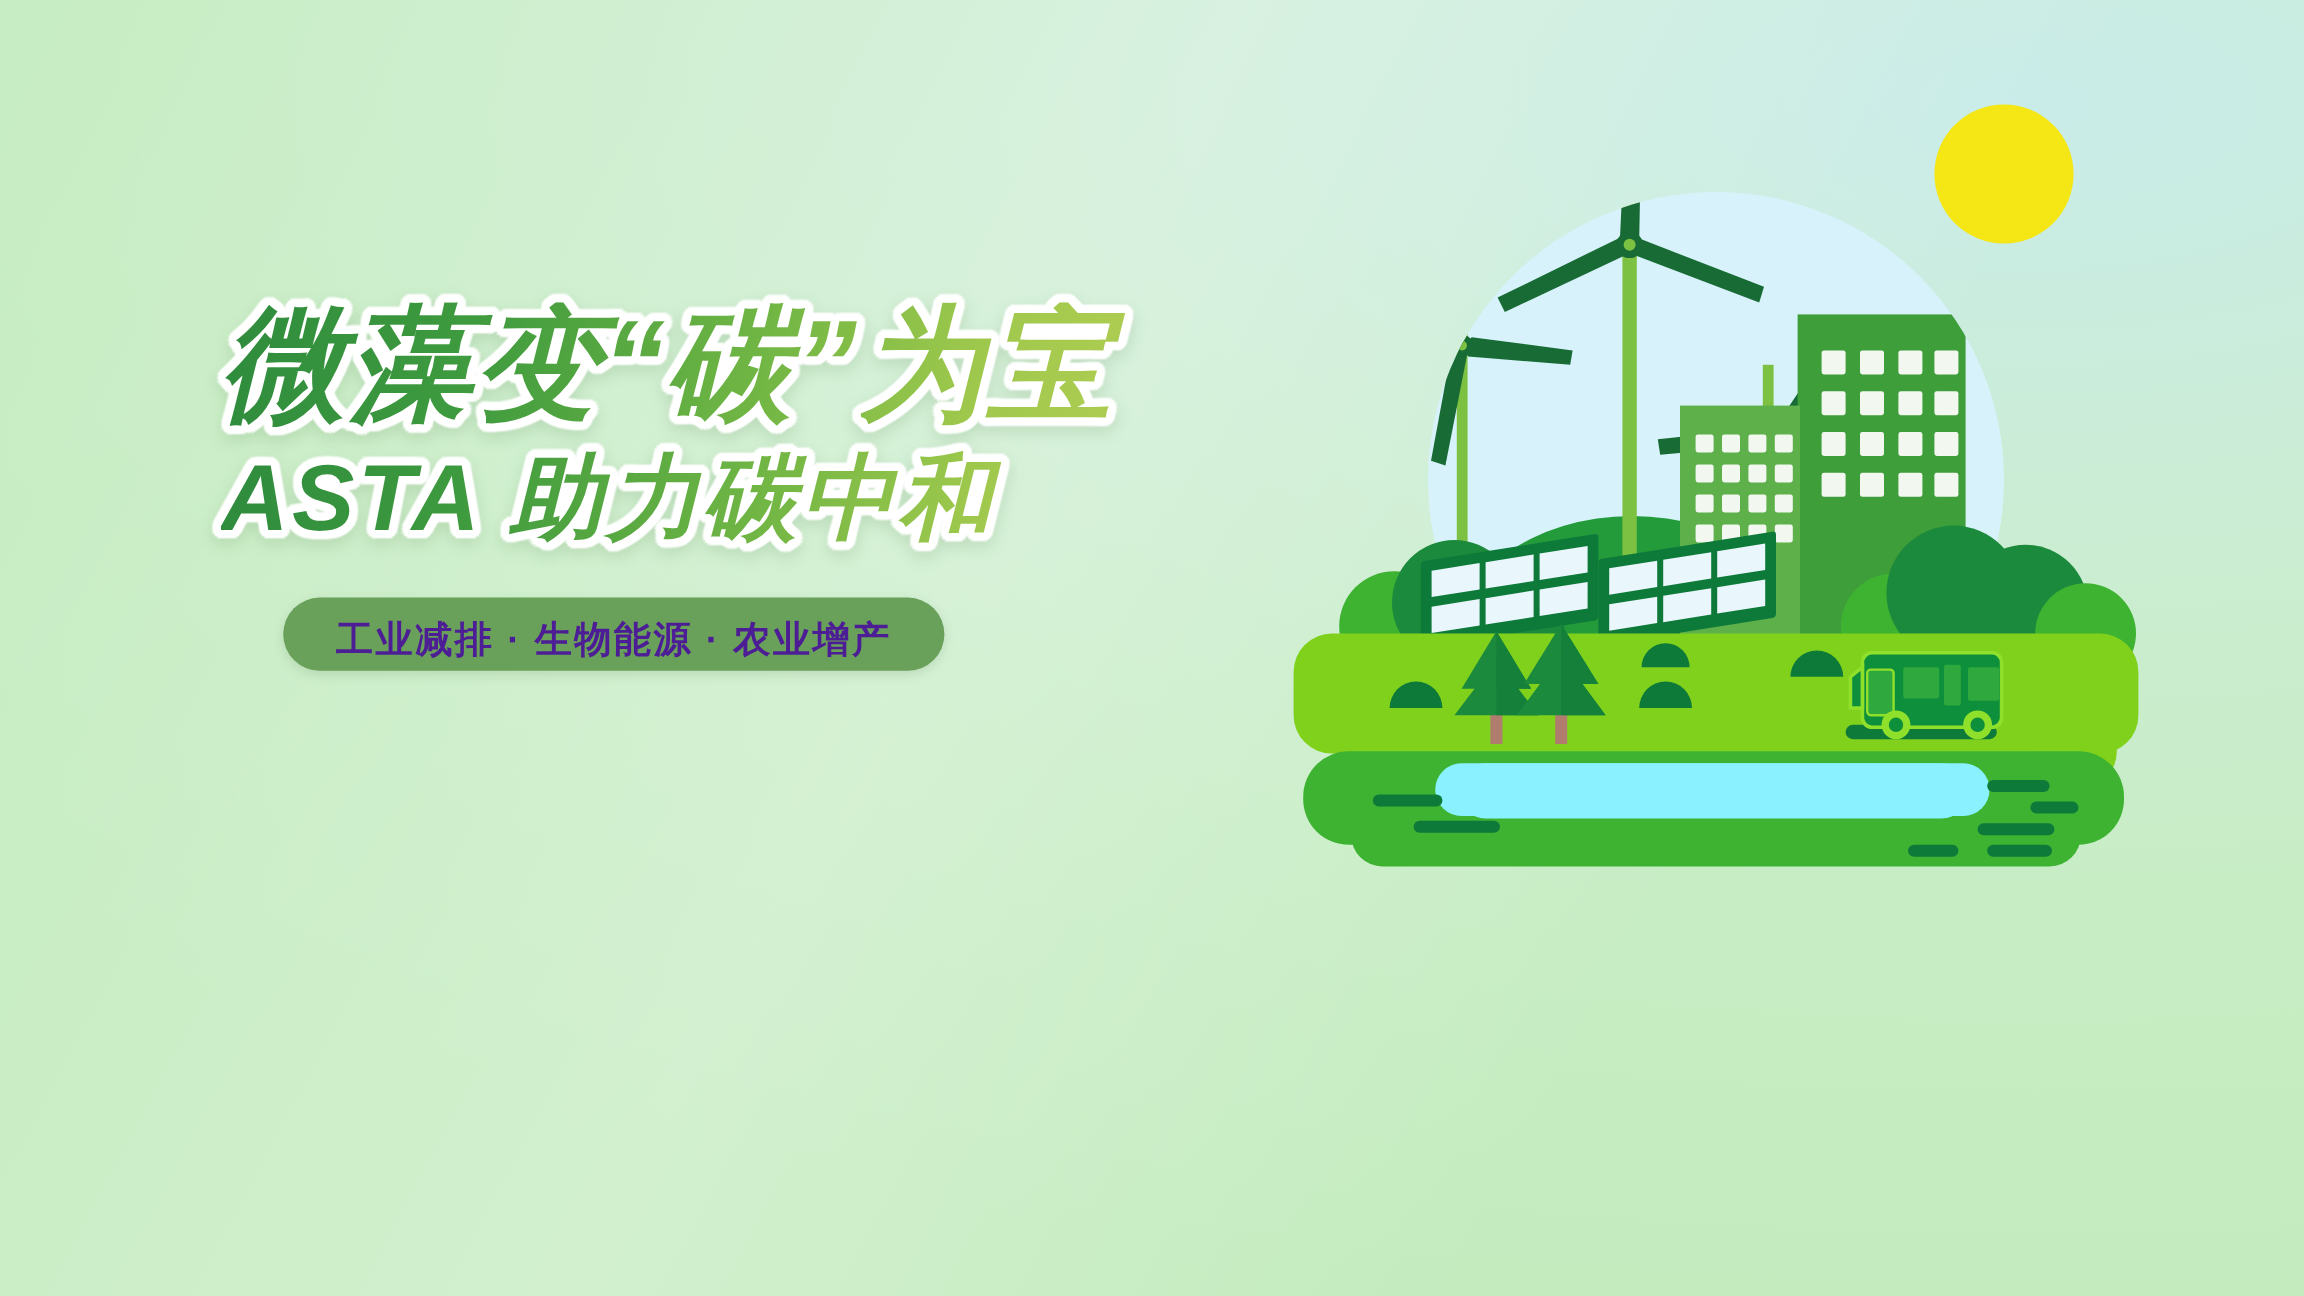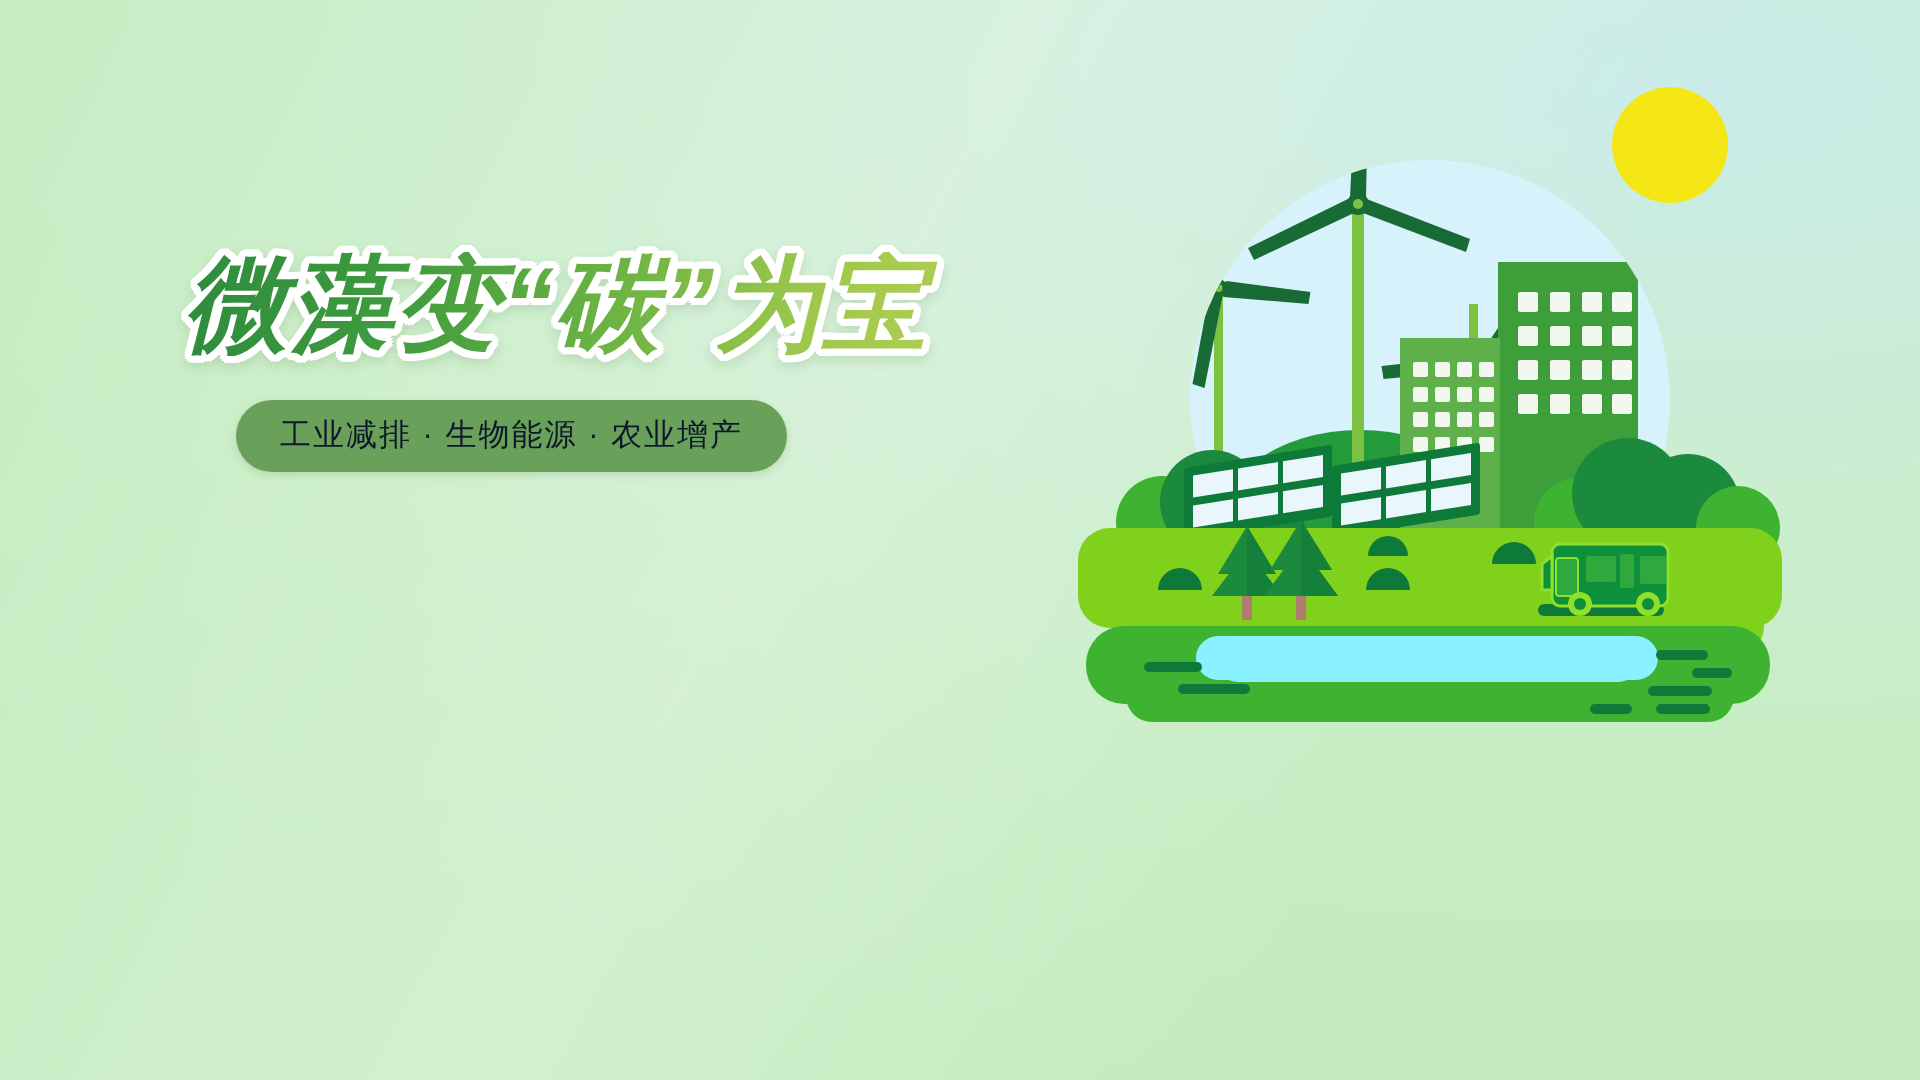--- a/index.html
+++ b/index.html
@@ -66,26 +66,26 @@
     margin-top: 20px;
     letter-spacing: 3px;
   }
 
   .tag-pill {
     display: inline-flex;
     align-items: center;
     justify-content: center;
     margin-top: 44px;
     margin-left: 52px;
-    padding: 14px 44px 16px;
+    padding: 14px 44px 5px;
     border-radius: 40px;
     background: #6AA15A;
-    color: #0f172a;
+    color: #4c1d95;
     font-size: 31px;
-    font-weight: 400;
+    font-weight: 700;
     letter-spacing: 2px;
     white-space: nowrap;
     box-shadow: 0 3px 9px rgba(70,115,60,0.18);
   }
 
   
   .illus {
     position: absolute;
     left: 1100px;
     top: 70px;
@@ -95,20 +95,21 @@
   .illus svg { display: block; width: 100%; height: 100%; overflow: visible; }
 </style>
 </head>
 <body>
 
 <div class="banner">
   <div class="bg-sheen"></div>
 
   <div class="copy">
     <h1 class="headline">微藻变“碳”为宝</h1>
+    <h2 class="subhead">ASTA 助力碳中和</h2>
     <div class="tag-pill">工业减排 · 生物能源 · 农业增产</div>
   </div>
 
   <div class="illus">
     <svg viewBox="0 0 720 720" xmlns="http://www.w3.org/2000/svg">
       <defs>
         <clipPath id="skyClip">
           <circle cx="330" cy="330" r="240"></circle>
         </clipPath>
         <clipPath id="groundClip">

